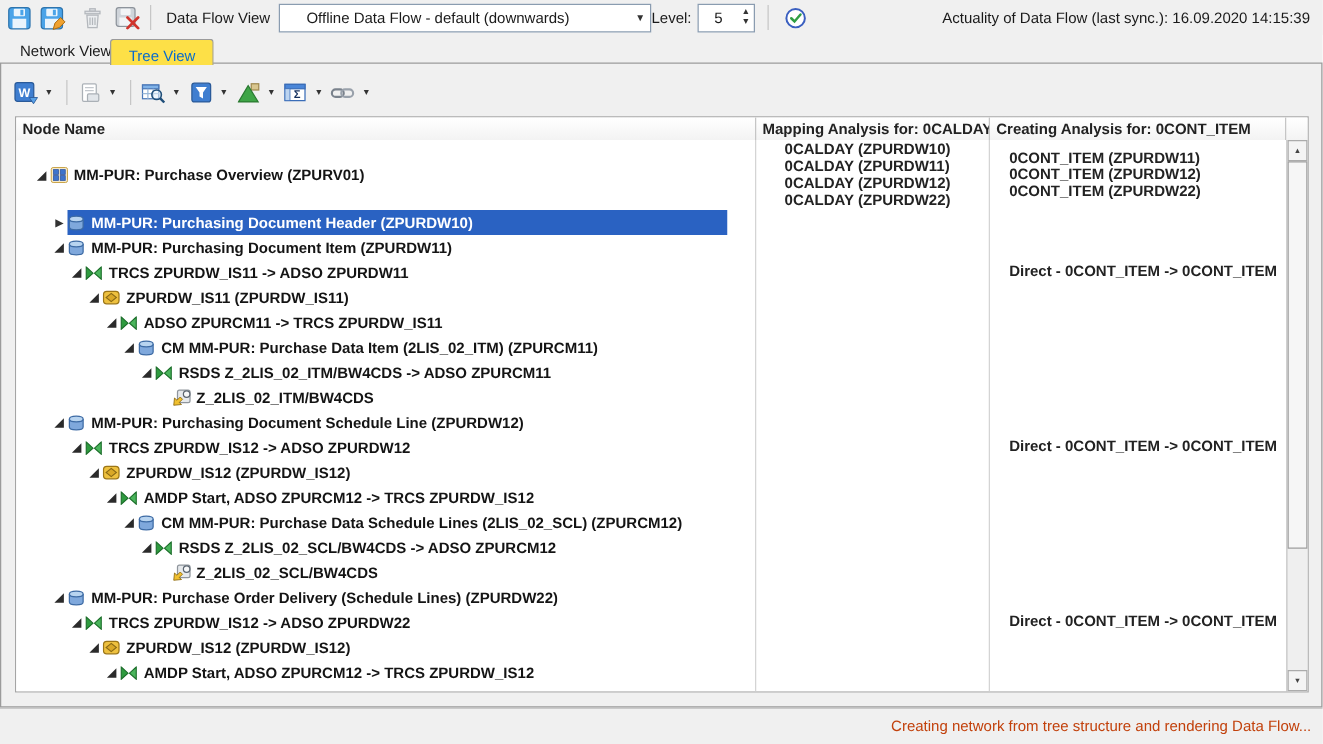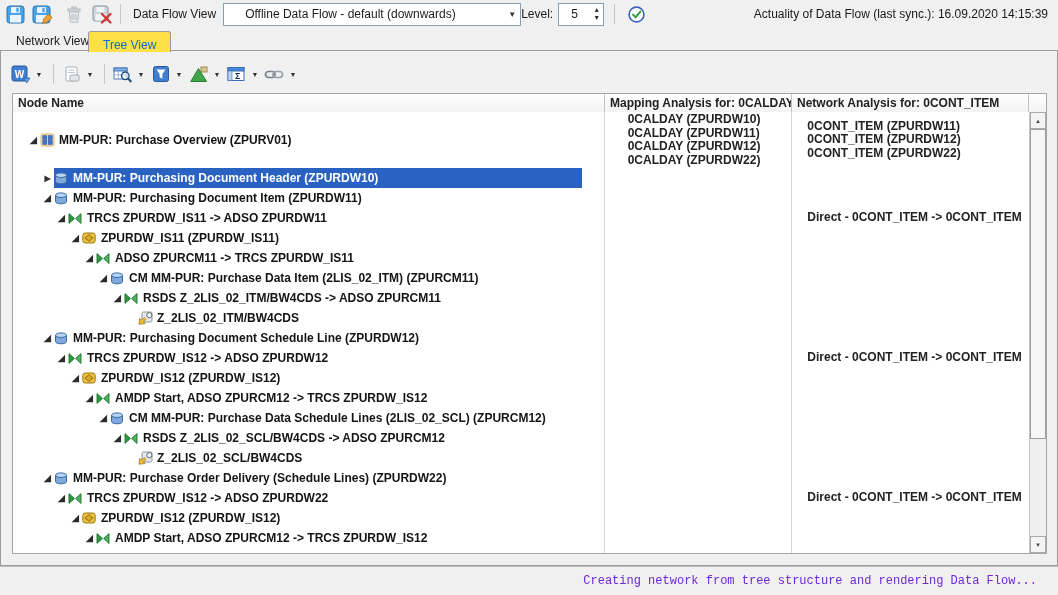--- a/index.html
+++ b/index.html
@@ -70,21 +70,21 @@
   #vscroll{position:absolute;right:0;top:18px;bottom:0;width:17px;background:#efefef;border-left:1px solid #c5c5c5;box-sizing:border-box;}
   .sbtn{position:absolute;left:0;width:16px;height:17px;background:#f4f4f4;border:1px solid #ababab;box-sizing:border-box;
         display:flex;align-items:center;justify-content:center;font-size:6px;color:#444;}
   #sb-up{top:0;}
   #sb-down{bottom:0;}
   #sb-thumb{position:absolute;left:0;top:17px;height:310px;width:16px;background:#f6f6f6;border:1px solid #9d9d9d;box-sizing:border-box;}
 
   
   #statusbar{left:0;top:566px;width:1058px;height:29px;background:#f0f0f0;border-top:1px solid #bdbdbd;
              box-sizing:border-box;display:flex;align-items:center;justify-content:flex-end;}
-  #status-text{padding-right:21px;color:#6d28d9;font-family:Liberation Mono, monospace;}
+  #status-text{padding-right:9px;color:#c2410c;}
   svg{display:block;}
 </style>
 </head>
 <body>
 
 <div id="topbar" class="abs">
   <span class="tbtn">
     <svg width="19" height="19" viewBox="0 0 19 19">
       <rect x="1" y="1" width="17" height="17" rx="2.5" fill="#4aa3e8" stroke="#2e74ad"></rect>
       <rect x="5" y="2" width="9" height="6" rx="0.8" fill="#eaf4fc"></rect>
@@ -229,21 +229,21 @@
         </svg>
       </span>
         <span class="dd">▼</span>
     </span>
   </div>
 
   <div id="ttable">
     <div id="thead">
       <div class="hcell c0">Node Name</div>
       <div class="hcell c1">Mapping Analysis for: 0CALDAY</div>
-      <div class="hcell c2">Network Analysis for: 0CONT_ITEM</div>
+      <div class="hcell c2">Creating Analysis for: 0CONT_ITEM</div>
       <div class="hcell cf"></div>
     </div>
     <div id="tbody">
       <div class="colline" style="left:591px;"></div>
       <div class="colline" style="left:778px;"></div>
       <div id="rows">
           <div class="trow trow-tall">
             <div class="cell cell-node">
               <span class="indent" style="width: 14px;"></span>
               <span class="arrow exp">◢</span>

